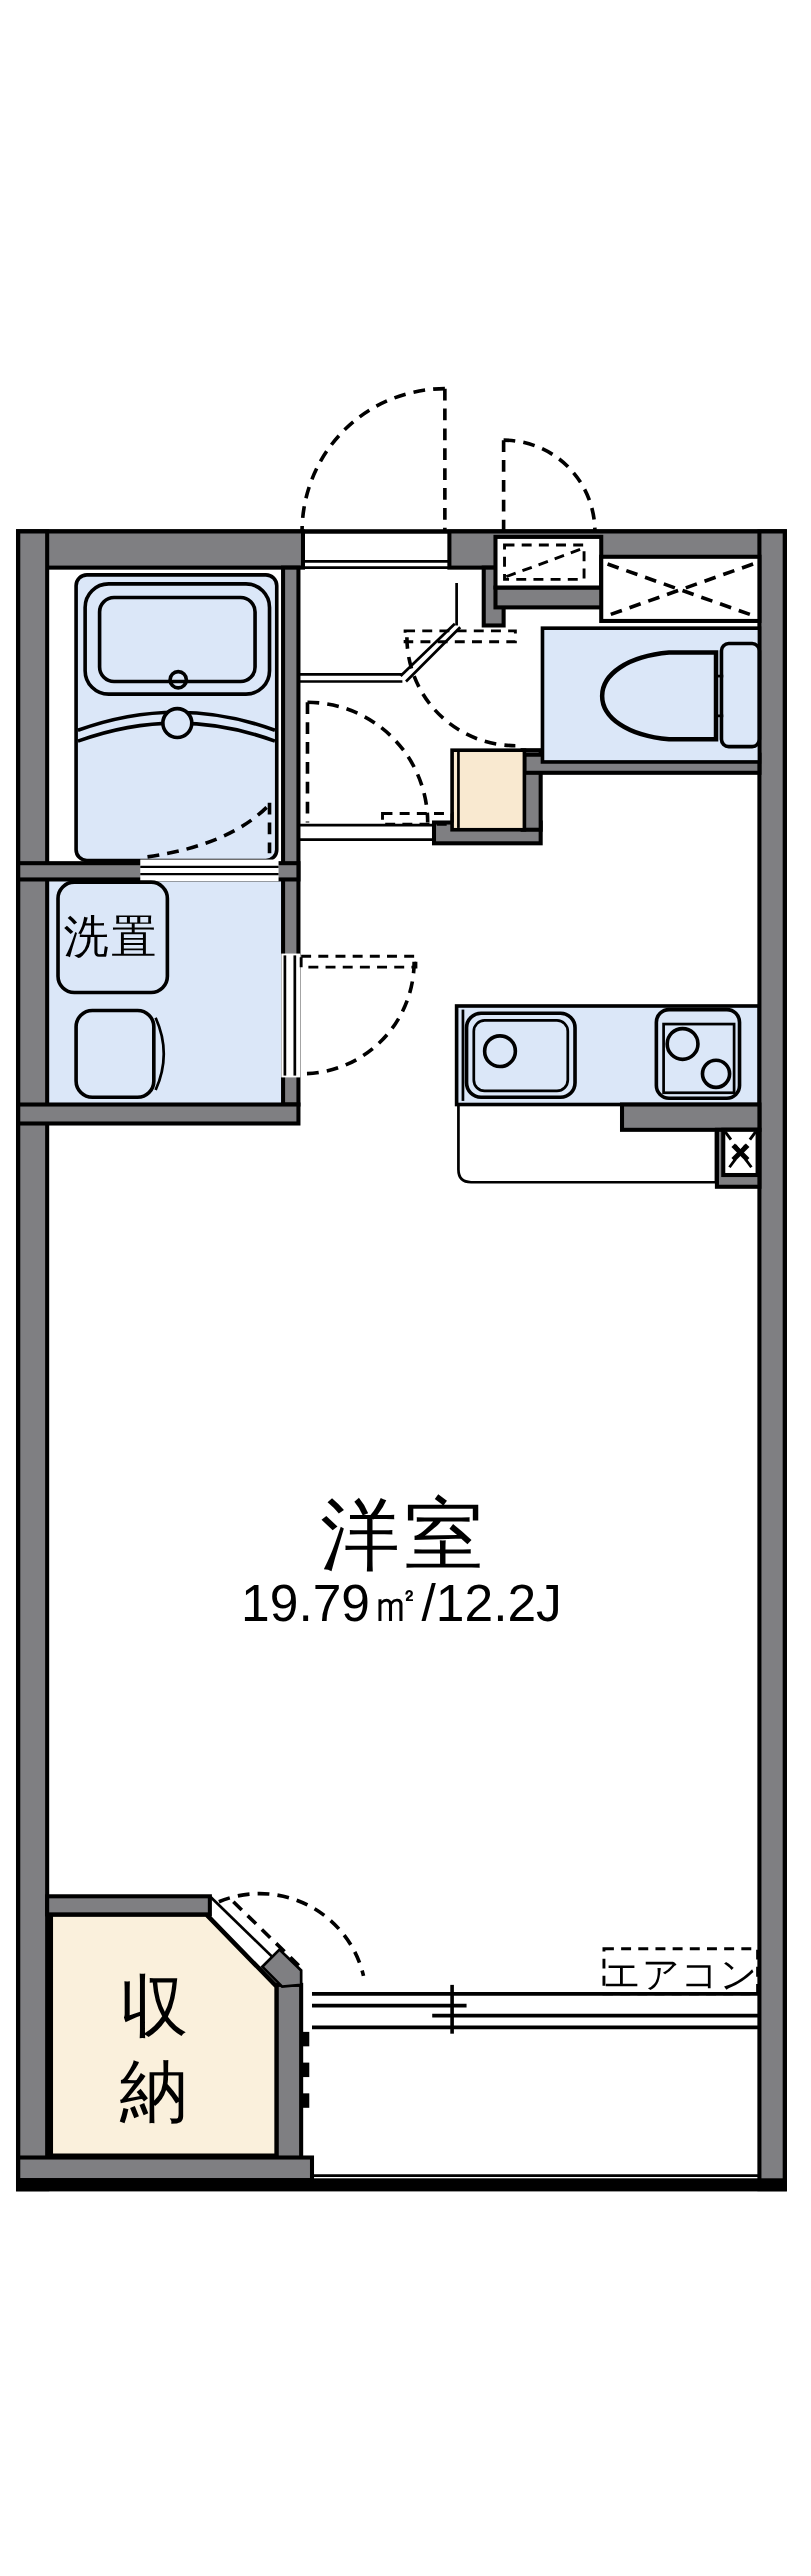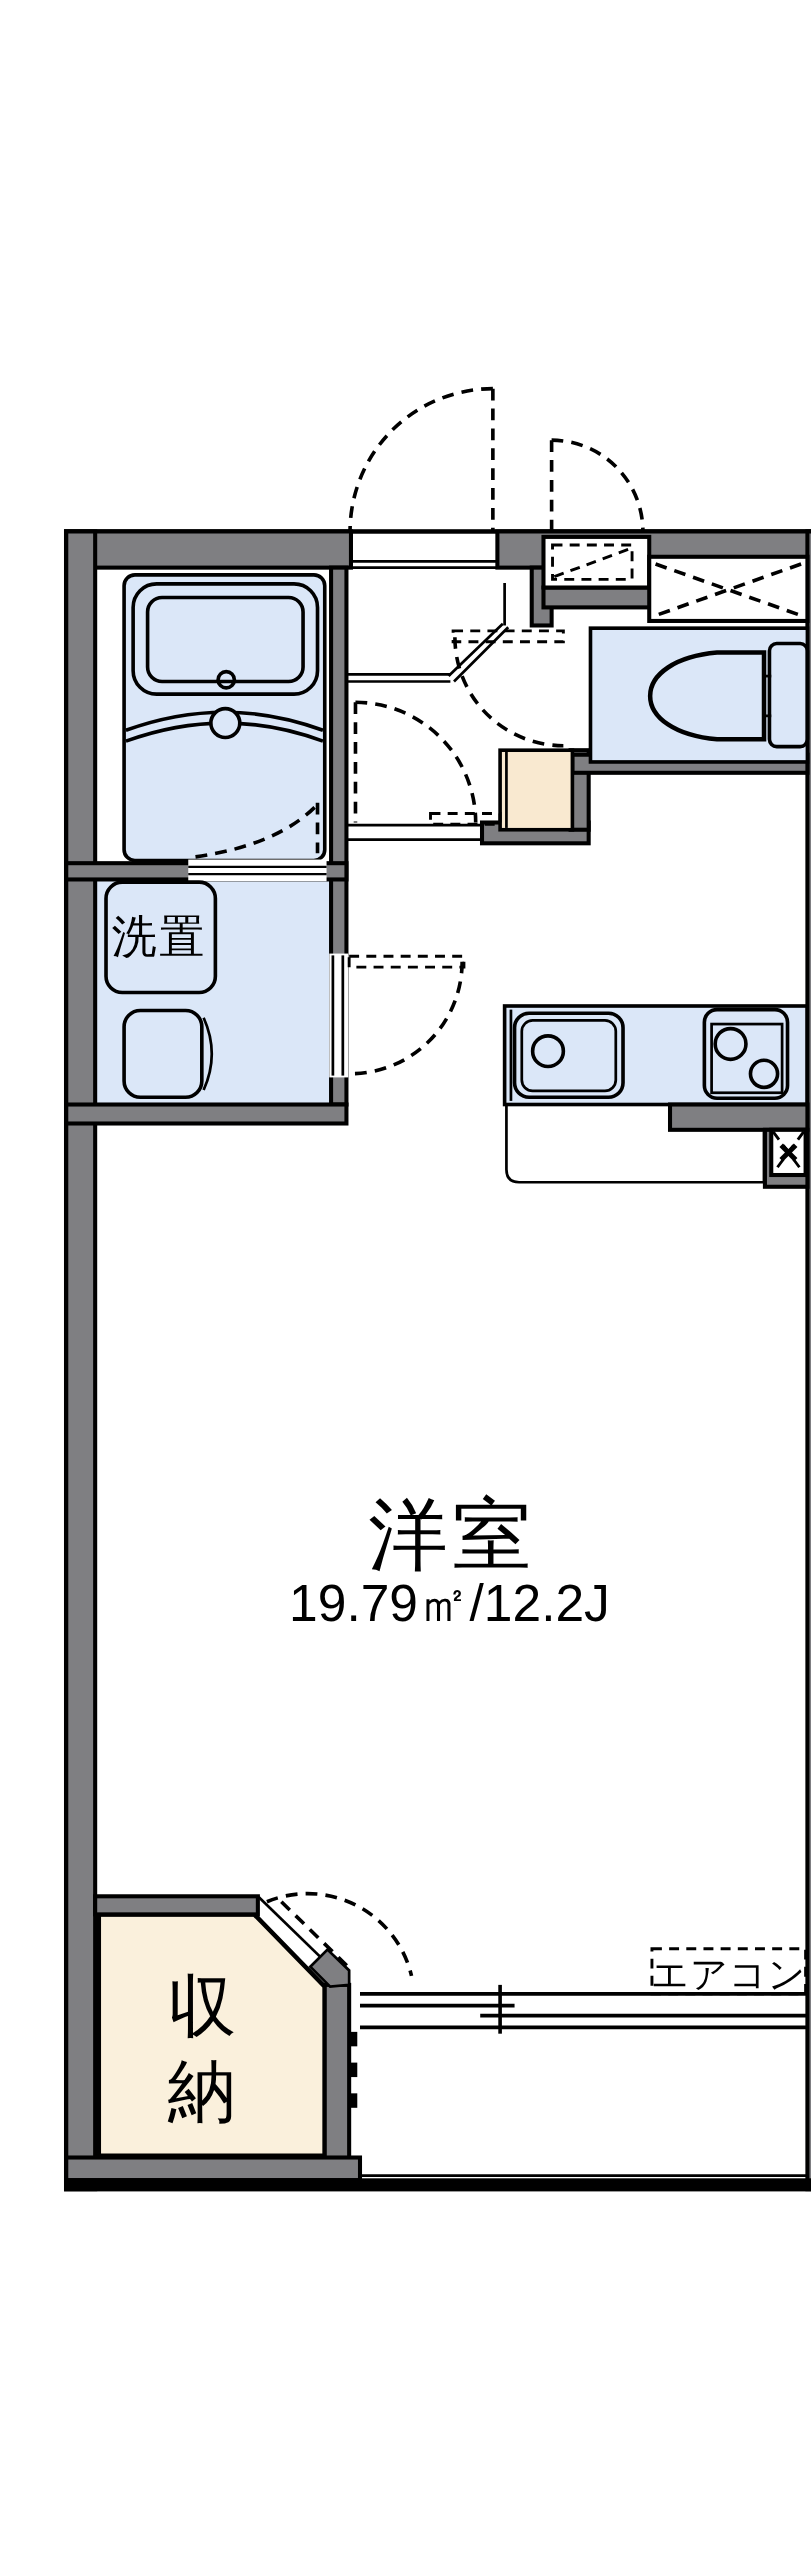--- a/index.html
+++ b/index.html
@@ -1,20 +1,20 @@
 <!DOCTYPE html>
 <html style="--wall: #7f7f82; --floor: #dbe7f8; --closet_beige: #faf0dc; --entry_beige: #f9e9d0; --outline: #000000; --background: #ffffff;font-size:14.5px"><head>
 <meta charset="utf-8">
 <style>
   :root{
     --wall:#7f7f82; --floor:#dbe7f8; --closet_beige:#faf0dc;
     --entry_beige:#f9e9d0; --outline:#000000; --background:#ffffff;
   }
   html,body{margin:0;padding:0;background:var(--background);}
-  .page{width:700px;height:2576px;position:relative;background:var(--background);margin-left:48px;}
+  .page{width:700px;height:2576px;position:relative;background:var(--background);}
   svg{display:block;}
   .base{fill:#ffffff;stroke:var(--outline);stroke-width:5;}
   .wall{fill:var(--wall);stroke:var(--outline);stroke-width:4.5;}
   .wall3{fill:var(--wall);stroke:var(--outline);stroke-width:3;}
   .blue{fill:var(--floor);}
   .blue-s{fill:var(--floor);stroke:var(--outline);stroke-width:4;}
   .wh{fill:#ffffff;stroke:var(--outline);stroke-width:4.5;}
   .whn{fill:#ffffff;}
   .fx{fill:none;stroke:var(--outline);stroke-width:4;}
   .fx5{fill:none;stroke:var(--outline);stroke-width:5;}

